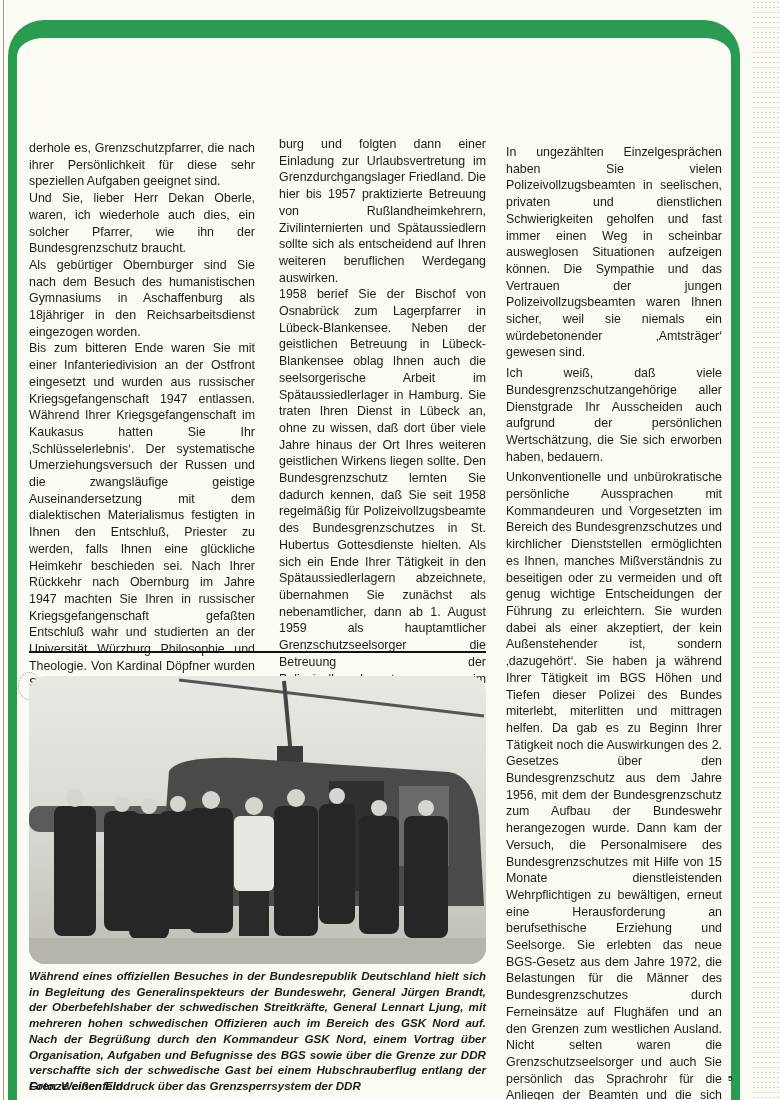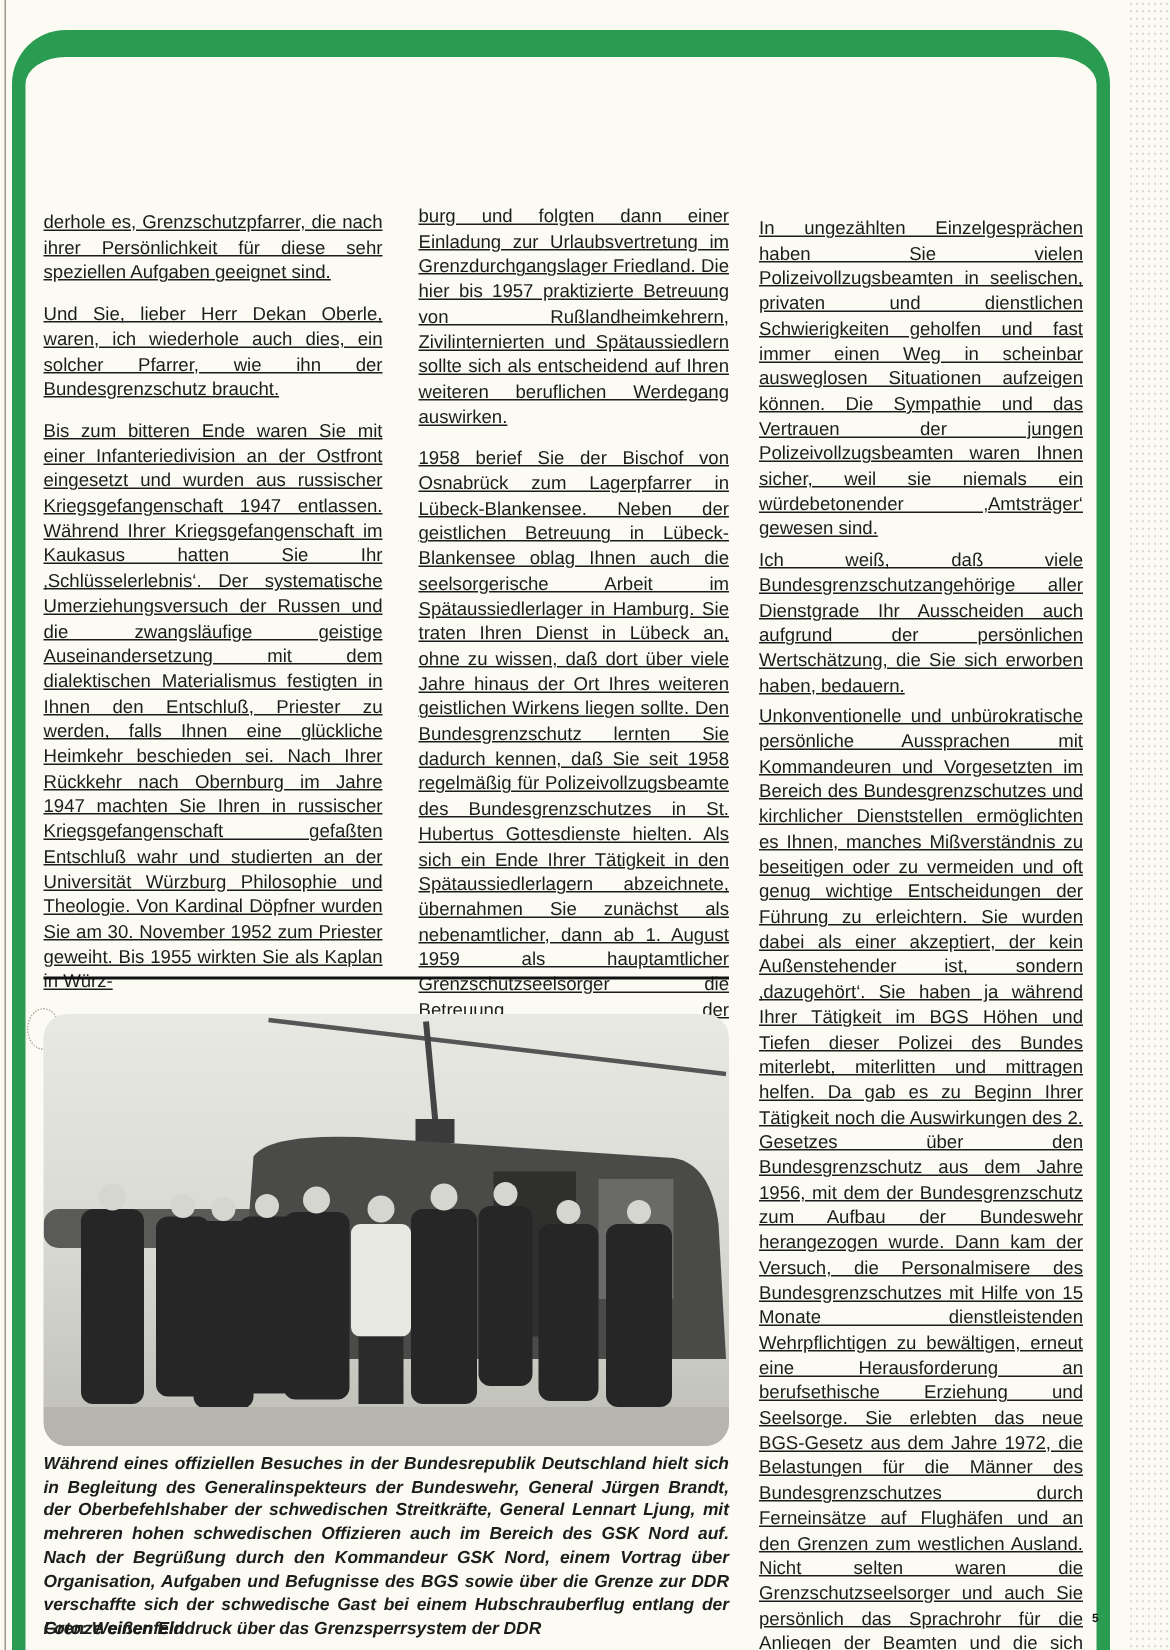--- a/index.html
+++ b/index.html
@@ -21,22 +21,22 @@
     position: absolute; left: 8px; top: 20px; width: 732px; height: 1090px;
     border: 9px solid #2a9c52; border-bottom: none;
     border-top-width: 18px;
     border-radius: 36px 36px 0 0;
     box-sizing: border-box;
   }
   .col {
     position: absolute; font-size: 12.4px; line-height: 16.7px;
     text-align: justify; hyphens: manual;
   }
-  .col p { margin: 0; text-decoration: underline; }
-  .col p + p { margin-top: 11px; }
+  .col p { margin: 0; }
+  .col p + p { margin-top: 0; }
   .col .gap { margin-top: 4px; }
   #col1 { left: 29px; top: 140px; width: 226px; }
   #col2 { left: 279px; top: 136px; width: 207px; }
   #col3 { left: 506px; top: 140px; width: 216px; }
   .rule { position: absolute; left: 29px; top: 651px; width: 457px; height: 2px; background: #111; }
   .photo {
     position: absolute; left: 29px; top: 676px; width: 457px; height: 288px;
     border-radius: 16px; overflow: hidden;
     background: linear-gradient(180deg, #e9e9e4 0%, #d8d8d2 55%, #bdbdb6 100%);
   }
@@ -52,20 +52,21 @@
 </head>
 <body>
 
 <div class="left-edge"></div>
 <div class="right-noise"></div>
 <div class="frame"></div>
 
 <div class="col" id="col1">
   <p>derhole es, Grenzschutzpfarrer, die nach ihrer Persönlichkeit für diese sehr speziellen Aufgaben geeignet sind.</p>
   <p>Und Sie, lieber Herr Dekan Oberle, waren, ich wiederhole auch dies, ein solcher Pfarrer, wie ihn der Bundesgrenzschutz braucht.</p>
+  <p>Als gebürtiger Obernburger sind Sie nach dem Besuch des humanistischen Gymnasiums in Aschaffenburg als 18jähriger in den Reichsarbeitsdienst eingezogen worden.</p>
   <p>Bis zum bitteren Ende waren Sie mit einer Infanteriedivision an der Ostfront eingesetzt und wurden aus russischer Kriegsgefangenschaft 1947 entlassen. Während Ihrer Kriegsgefangenschaft im Kaukasus hatten Sie Ihr ‚Schlüsselerlebnis‘. Der systematische Umerziehungsversuch der Russen und die zwangsläufige geistige Auseinandersetzung mit dem dialektischen Materialismus festigten in Ihnen den Entschluß, Priester zu werden, falls Ihnen eine glückliche Heimkehr beschieden sei. Nach Ihrer Rückkehr nach Obernburg im Jahre 1947 machten Sie Ihren in russischer Kriegsgefangenschaft gefaßten Entschluß wahr und studierten an der Universität Würzburg Philosophie und Theologie. Von Kardinal Döpfner wurden Sie am 30. November 1952 zum Priester geweiht. Bis 1955 wirkten Sie als Kaplan in Würz-</p>
 </div>
 
 <div class="col" id="col2">
   <p>burg und folgten dann einer Einladung zur Urlaubsvertretung im Grenzdurchgangslager Friedland. Die hier bis 1957 praktizierte Betreuung von Rußlandheimkehrern, Zivilinternierten und Spätaussiedlern sollte sich als entscheidend auf Ihren weiteren beruflichen Werdegang auswirken.</p>
   <p>1958 berief Sie der Bischof von Osnabrück zum Lagerpfarrer in Lübeck-Blankensee. Neben der geistlichen Betreuung in Lübeck-Blankensee oblag Ihnen auch die seelsorgerische Arbeit im Spätaussiedlerlager in Hamburg. Sie traten Ihren Dienst in Lübeck an, ohne zu wissen, daß dort über viele Jahre hinaus der Ort Ihres weiteren geistlichen Wirkens liegen sollte. Den Bundesgrenzschutz lernten Sie dadurch kennen, daß Sie seit 1958 regelmäßig für Polizeivollzugsbeamte des Bundesgrenzschutzes in St. Hubertus Gottesdienste hielten. Als sich ein Ende Ihrer Tätigkeit in den Spätaussiedlerlagern abzeichnete, übernahmen Sie zunächst als nebenamtlicher, dann ab 1. August 1959 als hauptamtlicher Grenzschutzseelsorger die Betreuung der Polizeivollzugsbeamten im Grenzschutzkommando Küste. Daß Sie in den Jahren 1960 bis 1968 gleichzeitig Standortpfarrer der Bundeswehr im Nebenamt waren, rundet das Bild Ihrer vielseitigen Tätigkeit ab.</p>
   <p>Auf Ihre Ernennung zum Grenzschutzoberpfarrer im September 1965 folgte zum 1. Februar 1975 die Ernennung zum katholischen Grenzschutzdekan. Fast 6 Jahre</p>
 </div>
 
 <div class="col" id="col3">

